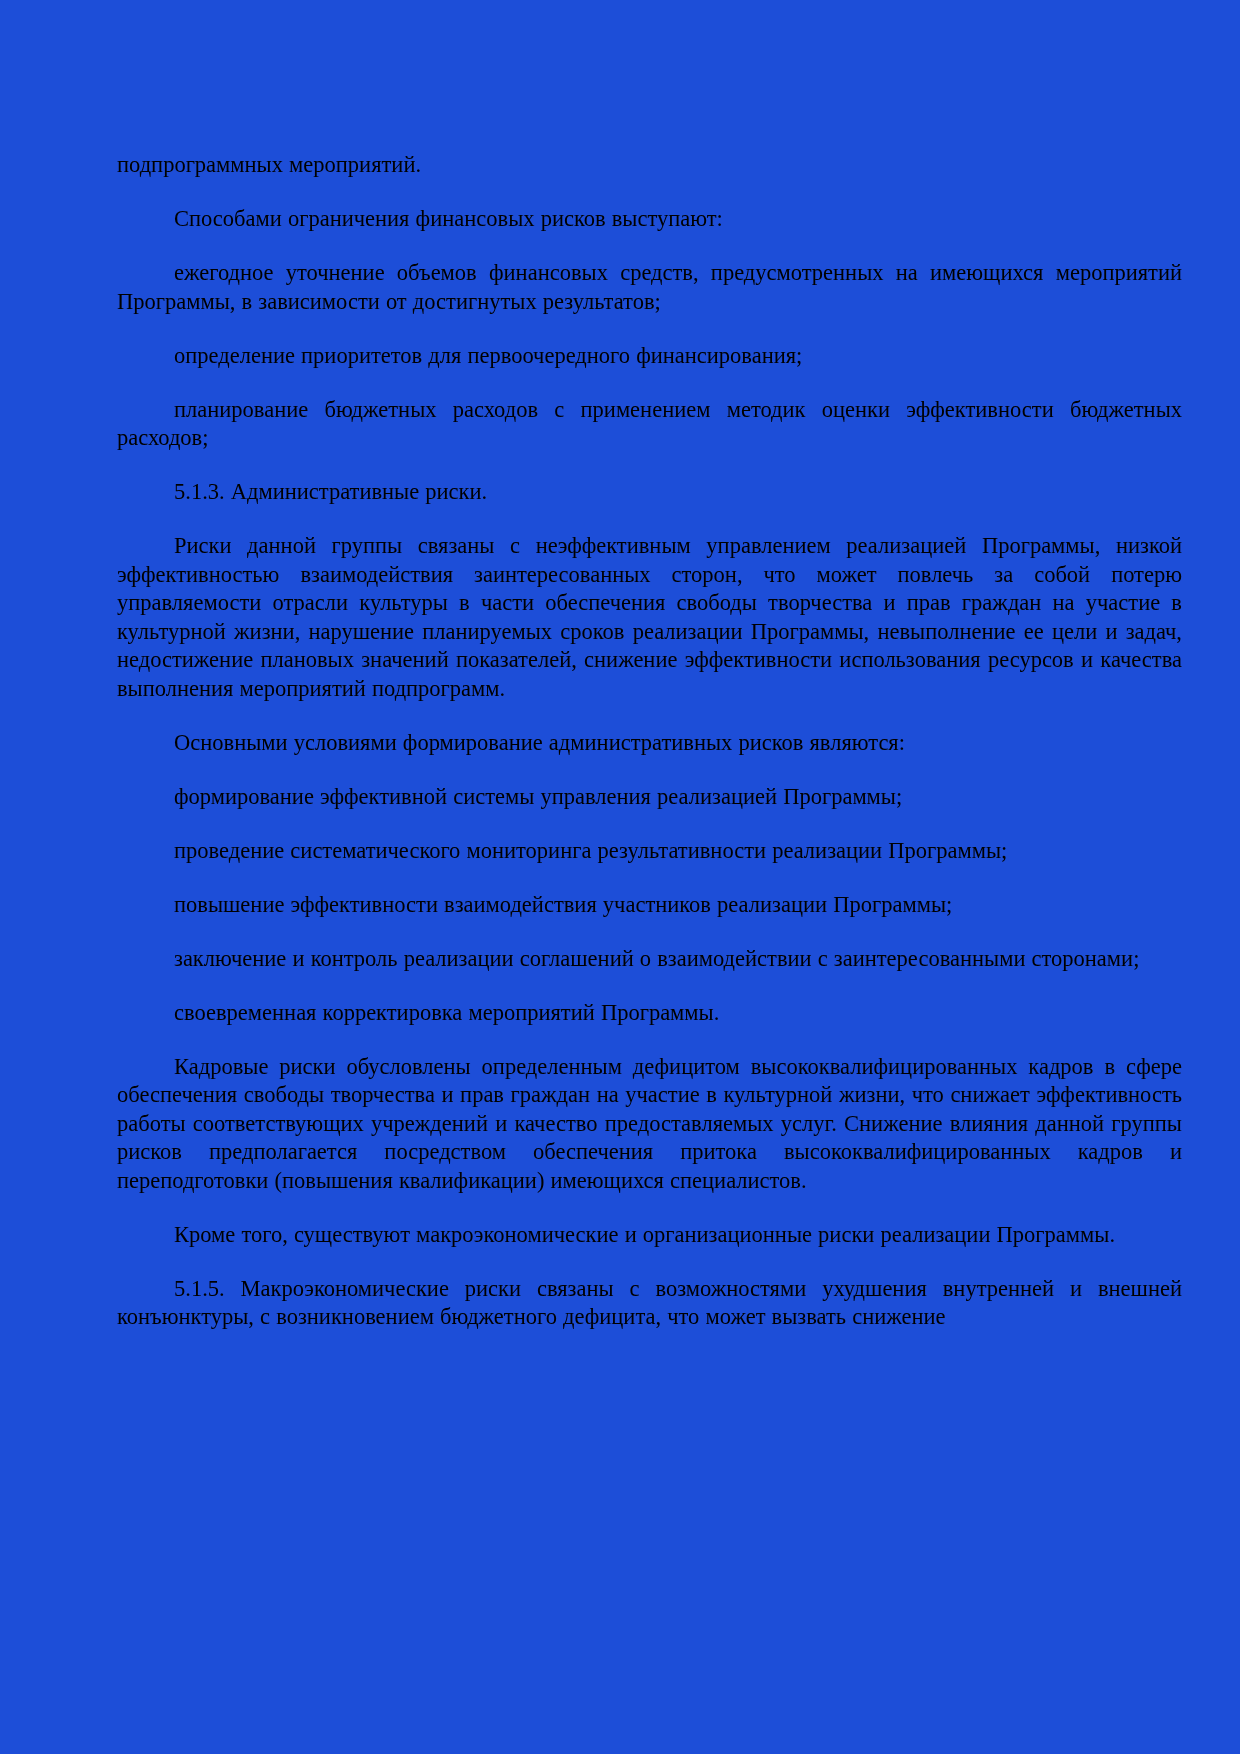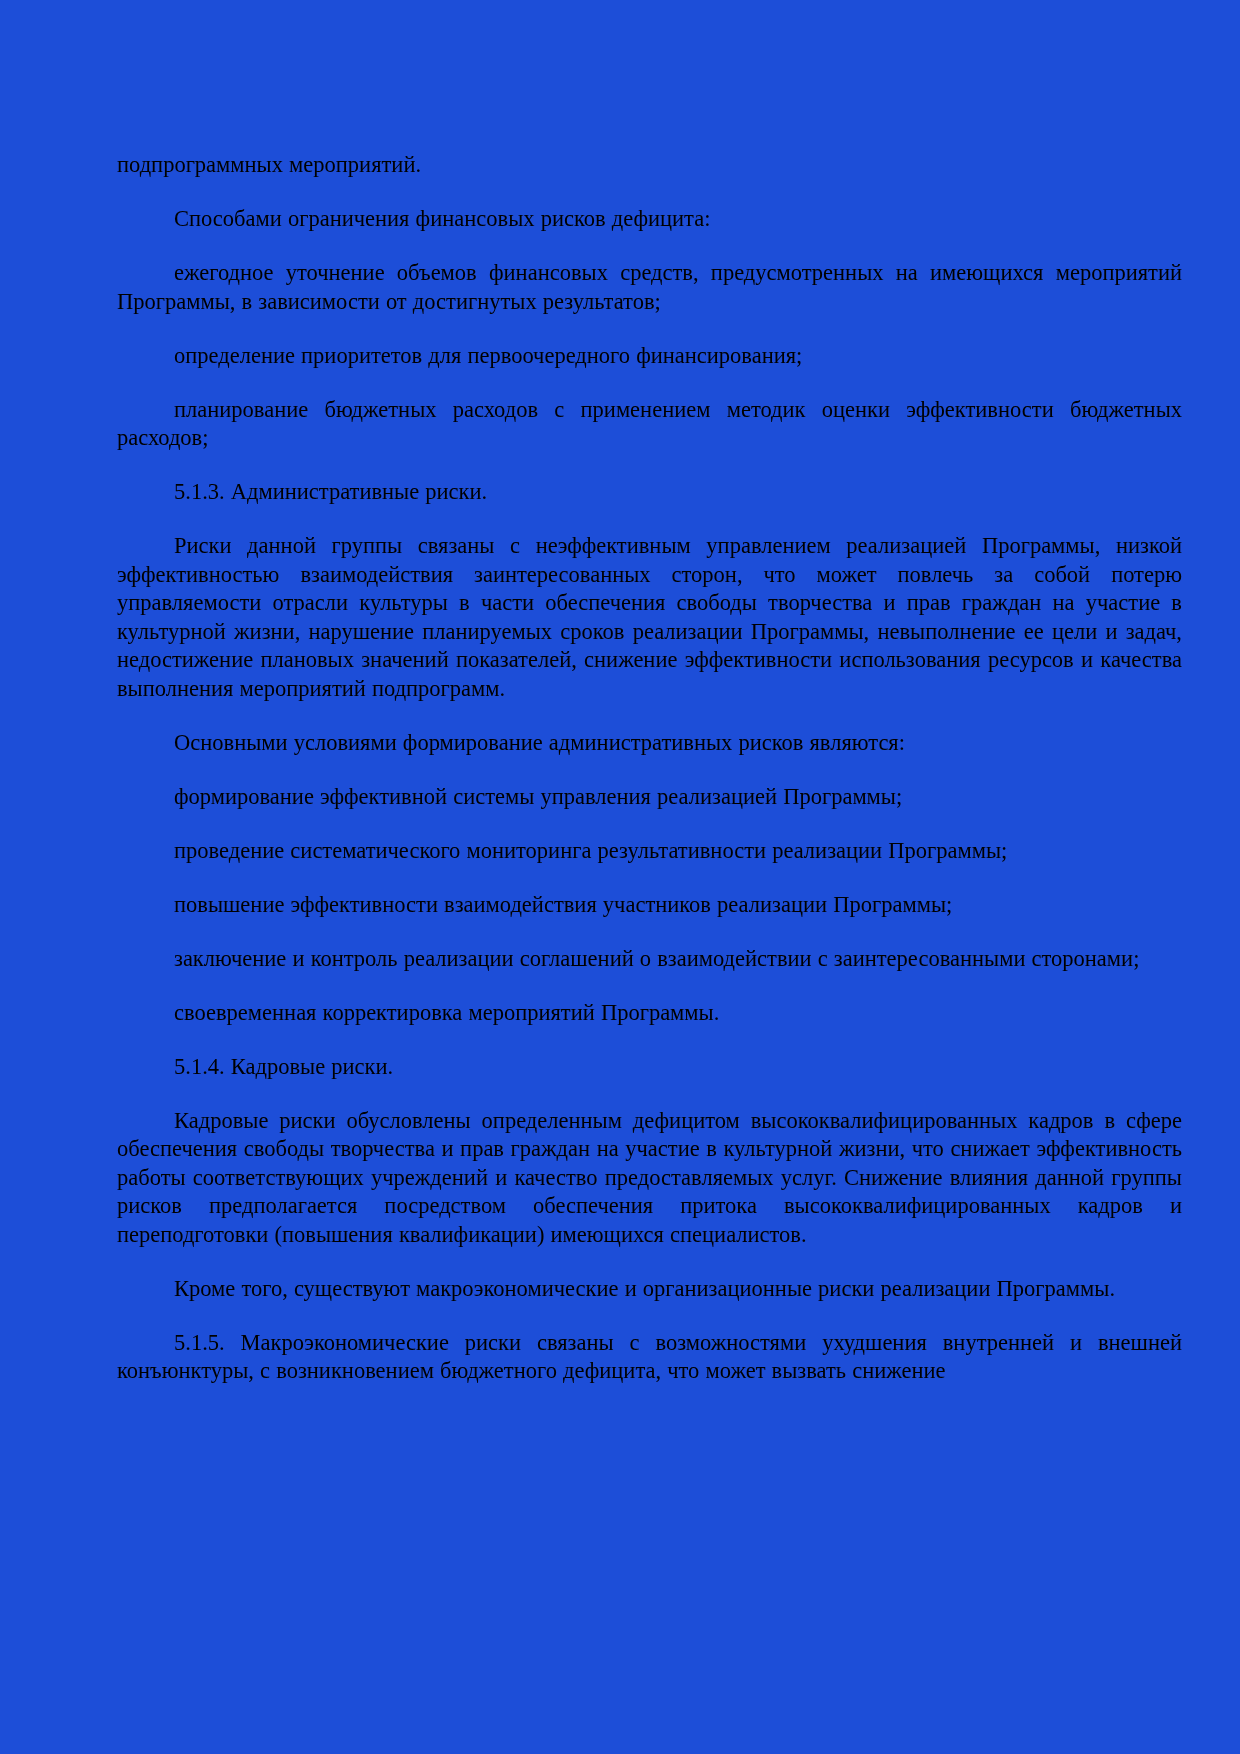--- a/index.html
+++ b/index.html
@@ -33,29 +33,28 @@
   }
   .page p:last-child {
     margin-bottom: 4px;
   }
 </style>
 </head>
 <body>
 
 <main class="page">
   <p>подпрограммных мероприятий.</p>
-  <p class="indent">Способами ограничения финансовых рисков дефицита:</p>
+  <p class="indent">Способами ограничения финансовых рисков выступают:</p>
   <p class="indent">ежегодное уточнение объемов финансовых средств, предусмотренных на имеющихся мероприятий Программы, в зависимости от достигнутых результатов;</p>
   <p class="indent">определение приоритетов для первоочередного финансирования;</p>
   <p class="indent">планирование бюджетных расходов с применением методик оценки эффективности бюджетных расходов;</p>
   <p class="indent">5.1.3. Административные риски.</p>
   <p class="indent">Риски данной группы связаны с неэффективным управлением реализацией Программы, низкой эффективностью взаимодействия заинтересованных сторон, что может повлечь за собой потерю управляемости отрасли культуры в части обеспечения свободы творчества и прав граждан на участие в культурной жизни, нарушение планируемых сроков реализации Программы, невыполнение ее цели и задач, недостижение плановых значений показателей, снижение эффективности использования ресурсов и качества выполнения мероприятий подпрограмм.</p>
   <p class="indent">Основными условиями формирование административных рисков являются:</p>
   <p class="indent">формирование эффективной системы управления реализацией Программы;</p>
   <p class="indent">проведение систематического мониторинга результативности реализации Программы;</p>
   <p class="indent">повышение эффективности взаимодействия участников реализации Программы;</p>
   <p class="indent">заключение и контроль реализации соглашений о взаимодействии с заинтересованными сторонами;</p>
   <p class="indent">своевременная корректировка мероприятий Программы.</p>
-  <p class="indent">5.1.4. Кадровые риски.</p>
   <p class="indent">Кадровые риски обусловлены определенным дефицитом высококвалифицированных кадров в сфере обеспечения свободы творчества и прав граждан на участие в культурной жизни, что снижает эффективность работы соответствующих учреждений и качество предоставляемых услуг. Снижение влияния данной группы рисков предполагается посредством обеспечения притока высококвалифицированных кадров и переподготовки (повышения квалификации) имеющихся специалистов.</p>
   <p class="indent">Кроме того, существуют макроэкономические и организационные риски реализации Программы.</p>
   <p class="indent">5.1.5. Макроэкономические риски связаны с возможностями ухудшения внутренней и внешней конъюнктуры, с возникновением бюджетного дефицита, что может вызвать снижение</p>
 </main>
 
 </body></html>

